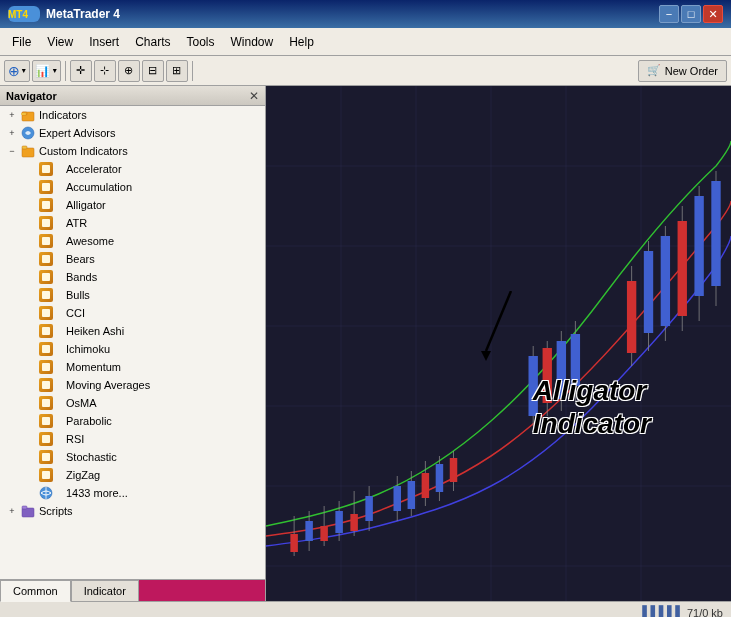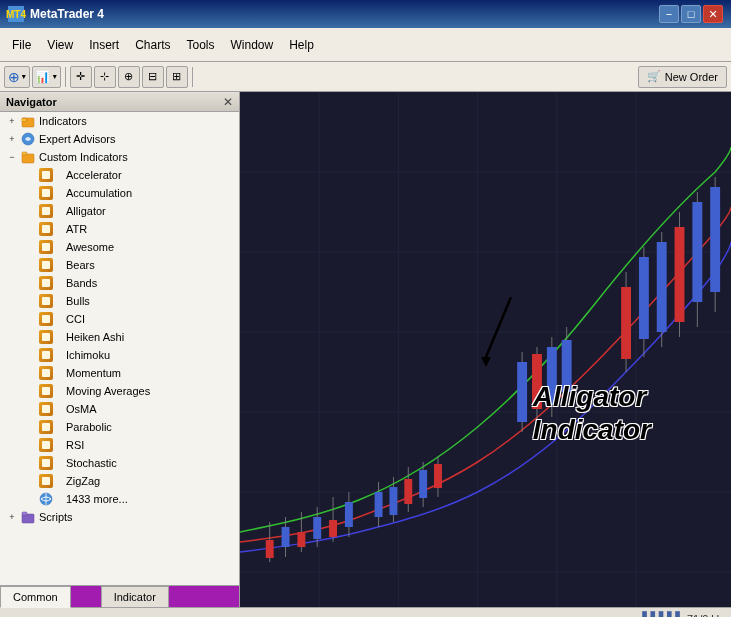--- a/index.html
+++ b/index.html
@@ -1,61 +1,61 @@
 <!DOCTYPE html>
 <html><head>
   <meta charset="utf-8">
   <style>
     * { margin: 0; padding: 0; box-sizing: border-box; }
     body { width: 731px; height: 617px; font-family: 'Segoe UI', Tahoma, Arial, sans-serif; font-size: 12px; background: #d4d0c8; overflow: hidden; }
 
     
     .title-bar { height: 28px; background: linear-gradient(to bottom, #0a246a, #3a6ea5); display: flex; align-items: center; justify-content: space-between; padding: 0 8px; }
     .title-bar-left { display: flex; align-items: center; gap: 6px; }
-    .title-bar-icon { width: 16px; height: 16px; background: #4a90d9; border-radius: 0; display: flex; align-items: center; justify-content: center; color: white; font-size: 9px; font-weight: bold; }
+    .title-bar-icon { width: 32px; height: 16px; background: #4a90d9; border-radius: 6px; display: flex; align-items: center; color: white; font-size: 9px; font-weight: bold; }
     .title-bar-text { color: white; font-size: 12px; font-weight: bold; }
     .title-bar-controls { display: flex; gap: 2px; }
     .title-btn { width: 20px; height: 18px; display: flex; align-items: center; justify-content: center; color: white; font-size: 11px; cursor: pointer; border: 1px solid #7a9dc8; background: #4a7ab5; border-radius: 2px; }
     .title-btn.close { background: #c0392b; border-color: #e74c3c; }
 
     
-    .menu-bar { height: 34px; background: #f0ece4; display: flex; align-items: center; padding: 0 4px; border-bottom: 1px solid #a0a0a0; }
+    .menu-bar { height: 28px; background: #f0ece4; display: flex; align-items: center; padding: 0 4px; border-bottom: 1px solid #a0a0a0; }
     .menu-item { padding: 2px 8px; cursor: pointer; font-size: 12px; color: #000; }
 
     
     .toolbar { height: 30px; background: #f0ece4; display: flex; align-items: center; padding: 2px 4px; border-bottom: 1px solid #a0a0a0; gap: 2px; }
     .toolbar-btn { height: 22px; min-width: 22px; display: flex; align-items: center; justify-content: center; background: #e4e0d8; border: 1px solid #a0a0a0; cursor: pointer; border-radius: 2px; font-size: 11px; padding: 0 3px; gap: 2px; }
     .toolbar-separator { width: 1px; height: 20px; background: #a0a0a0; margin: 0 2px; }
     .new-order-btn { background: #e4e0d8; border: 1px solid #a0a0a0; height: 22px; padding: 0 8px; cursor: pointer; font-size: 11px; display: flex; align-items: center; gap: 4px; border-radius: 2px; }
 
     
     .main-area { display: flex; height: calc(617px - 28px - 22px - 30px - 22px); }
 
     
-    .navigator { width: 240px; background: #f5f3ee; border-right: 1px solid #a0a0a0; display: flex; flex-direction: column; }
+    .navigator { width: 266px; background: #f5f3ee; border-right: 1px solid #a0a0a0; display: flex; flex-direction: column; }
     .navigator-header { height: 20px; background: linear-gradient(to bottom, #e4e0d8, #ccc8c0); display: flex; align-items: center; justify-content: space-between; padding: 0 6px; border-bottom: 1px solid #a0a0a0; }
     .navigator-title { font-size: 11px; font-weight: bold; color: #000; }
     .navigator-close { cursor: pointer; font-size: 12px; color: #444; }
     .nav-content { flex: 1; overflow-y: auto; overflow-x: hidden; }
     .nav-content::-webkit-scrollbar { width: 12px; }
     .nav-content::-webkit-scrollbar-track { background: #e4e0d8; }
     .nav-content::-webkit-scrollbar-thumb { background: #b0aca4; border: 1px solid #908c84; }
 
     
     .tree-item { display: flex; align-items: center; height: 18px; padding-left: 4px; cursor: pointer; user-select: none; }
     .tree-expand { width: 16px; height: 16px; display: flex; align-items: center; justify-content: center; font-size: 9px; color: #333; flex-shrink: 0; }
     .tree-icon { width: 16px; height: 16px; display: flex; align-items: center; justify-content: center; flex-shrink: 0; margin-right: 3px; }
     .indicator-icon { width: 14px; height: 14px; background: linear-gradient(135deg, #e8a020, #c07010); border-radius: 2px; display: flex; align-items: center; justify-content: center; }
     .indicator-icon-inner { width: 8px; height: 8px; background: #fff8e0; border-radius: 1px; }
     .tree-label { font-size: 11px; color: #000; white-space: nowrap; }
 
     .sub-item { padding-left: 38px; gap: 9px; }
 
     
-    .nav-tabs { height: 22px; display: flex; border-top: 1px solid #a0a0a0; background: #a21caf; gap: 30px; }
+    .nav-tabs { height: 22px; display: flex; border-top: 1px solid #a0a0a0; background: #be185d; }
     .nav-tab { padding: 2px 12px; font-size: 11px; cursor: pointer; border: 1px solid #a0a0a0; border-bottom: none; background: #e4e0d8; display: flex; align-items: center; }
     .nav-tab.active { background: #f5f3ee; border-bottom: 1px solid #f5f3ee; margin-bottom: -1px; z-index: 1; }
 
     
     .chart-area { flex: 1; background: #1a1a2e; position: relative; overflow: hidden; }
 
     
     .status-bar { height: 22px; background: #e4e0d8; border-top: 1px solid #a0a0a0; display: flex; align-items: center; justify-content: flex-end; padding: 0 8px; gap: 8px; }
     .status-item { font-size: 11px; color: #333; display: flex; align-items: center; gap: 3px; }
 

